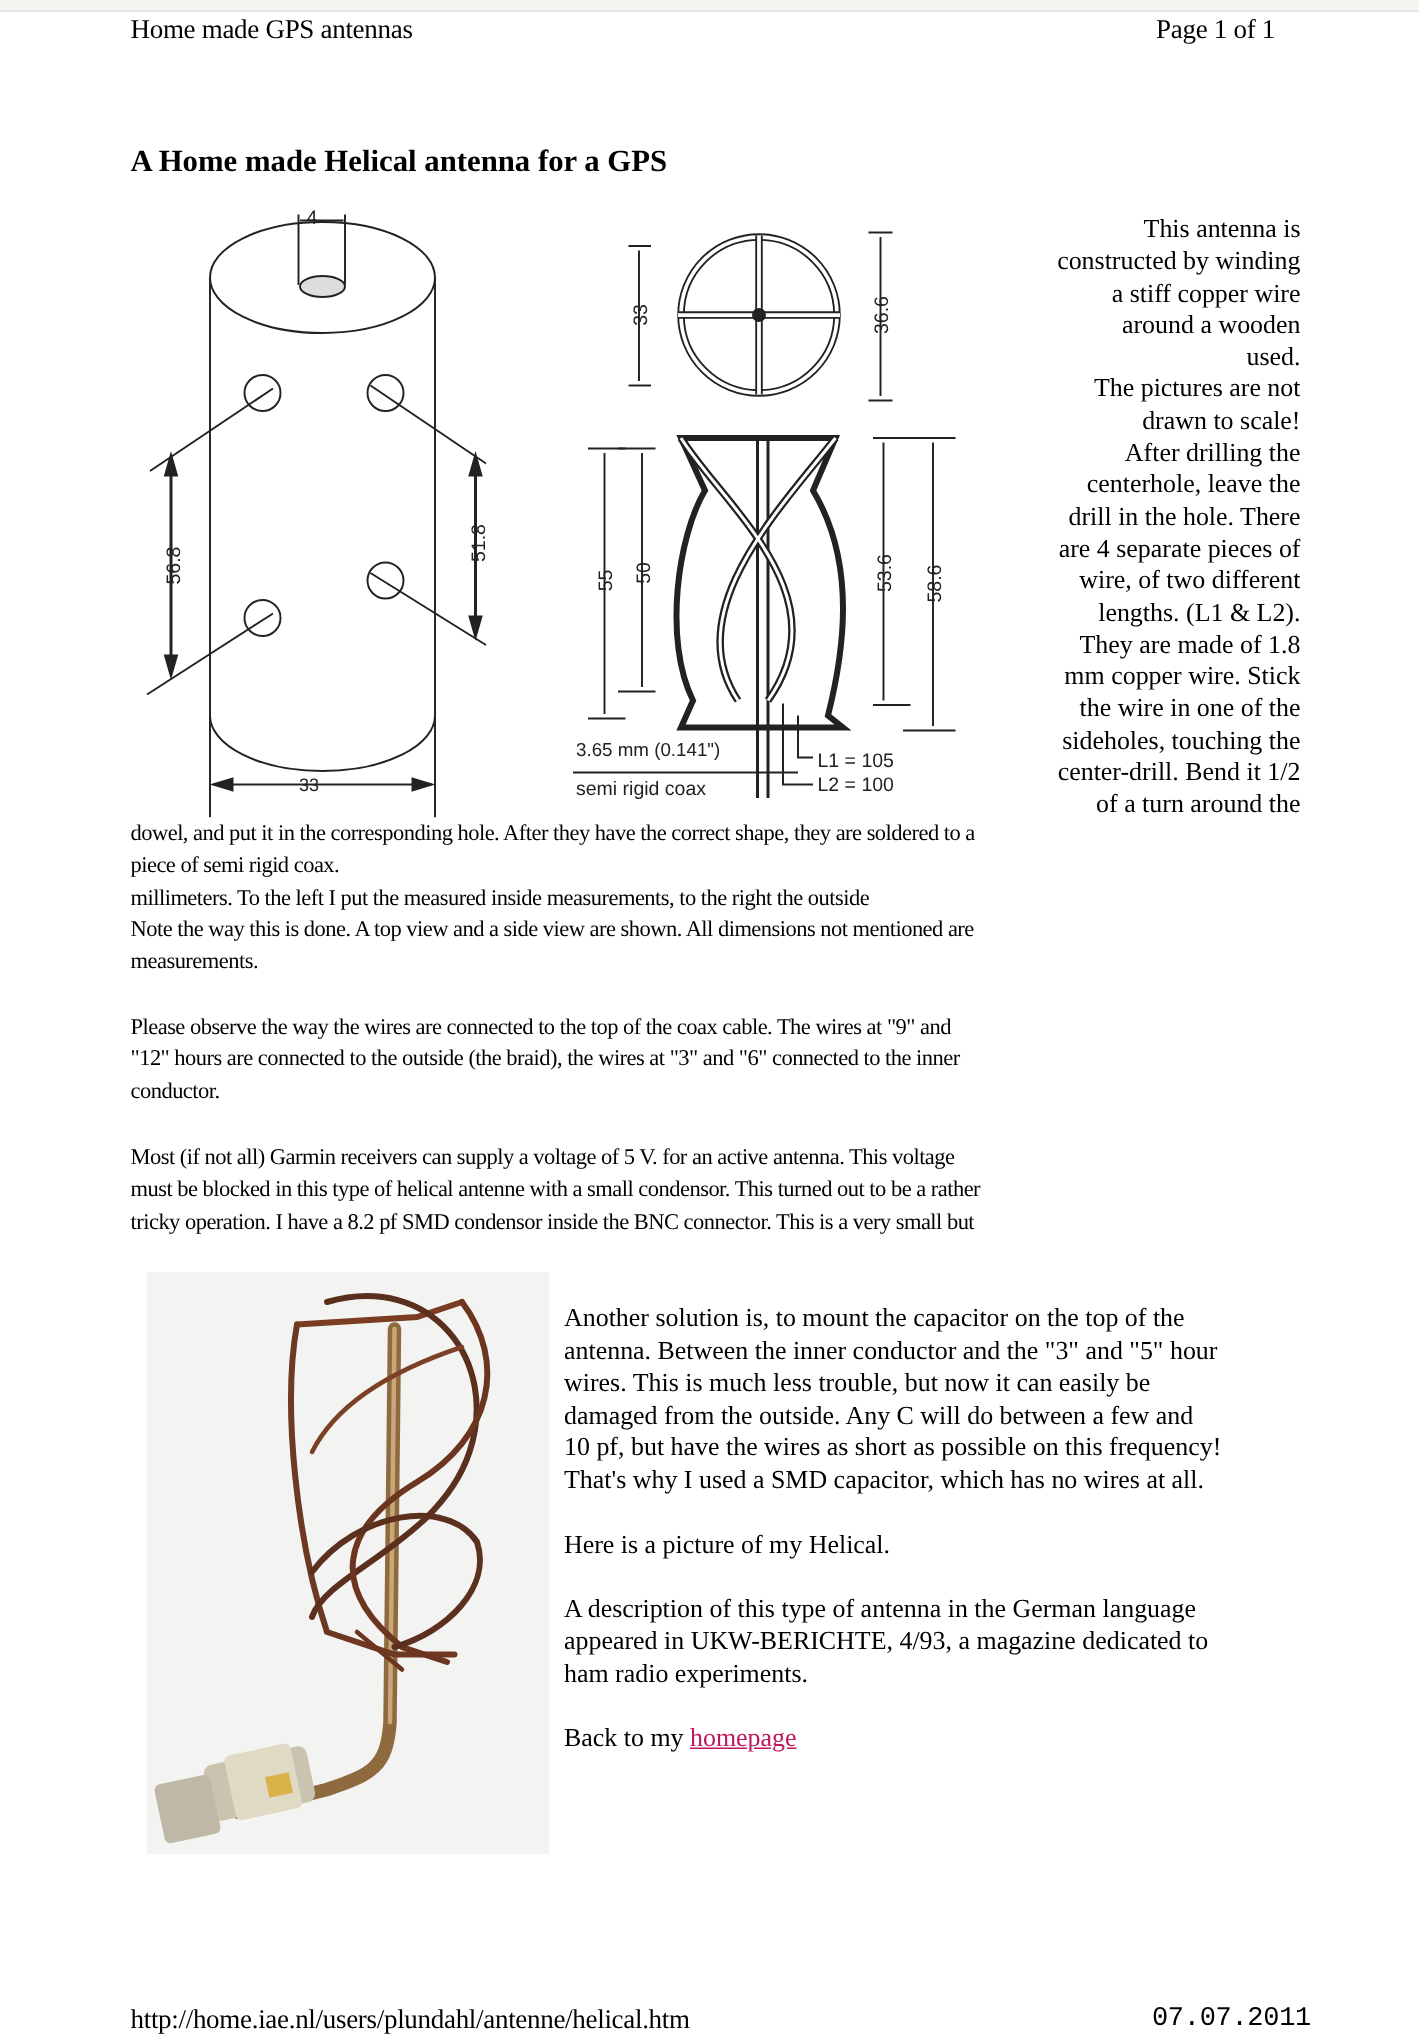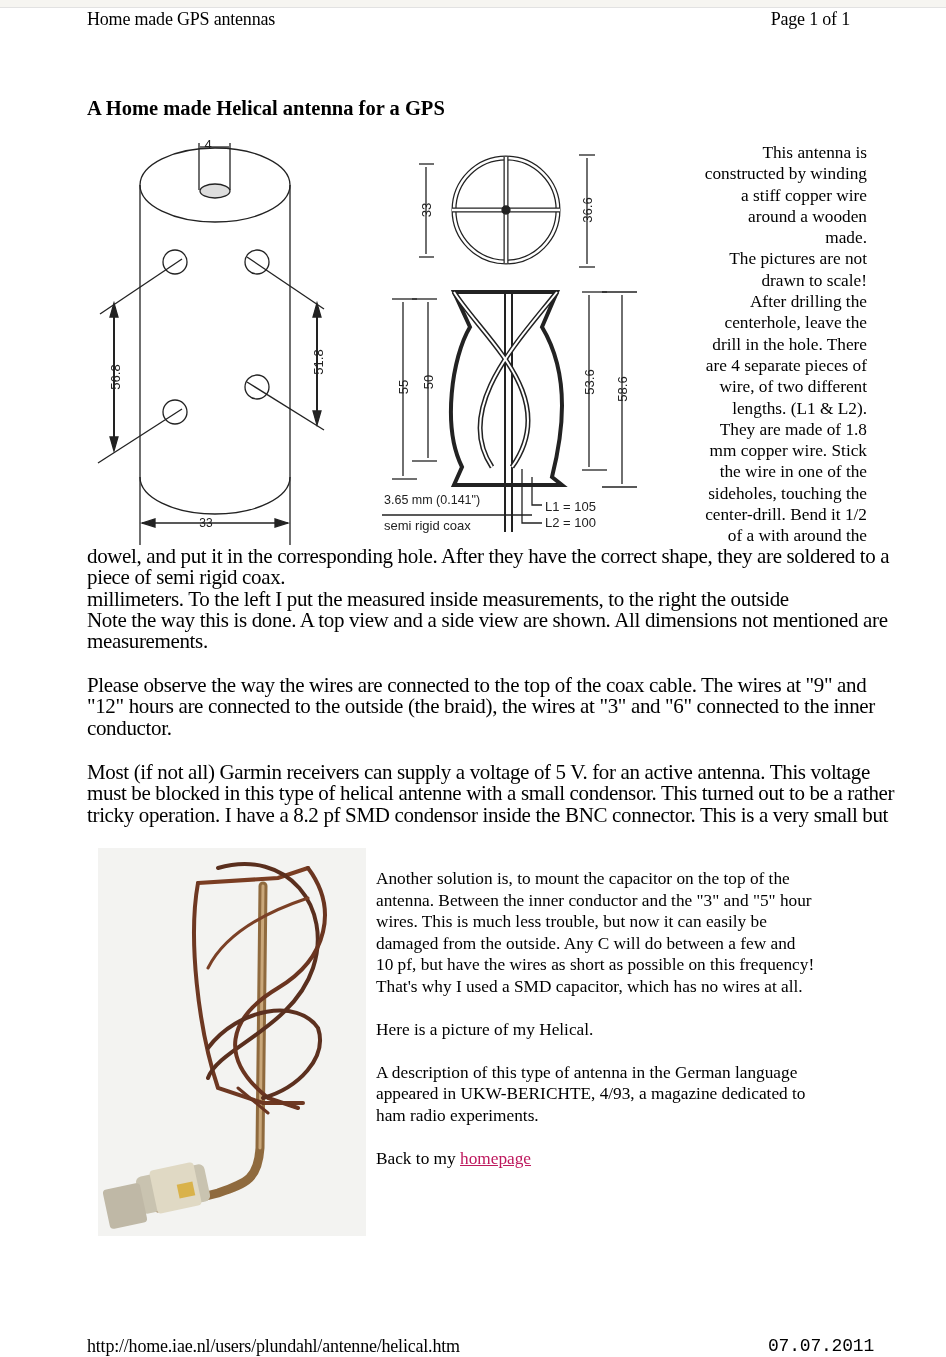--- a/index.html
+++ b/index.html
@@ -9,21 +9,21 @@
     color: #000;
   }
   .topbar { position: absolute; left: 0; top: 0; width: 946px; height: 7px; background: #f6f5f1; border-bottom: 1px solid #e2e2e2; }
   .hdr { position: absolute; top: 8px; font-size: 18px; line-height: 22px; letter-spacing: -0.2px; }
   .hdr-left { left: 87px; }
   .hdr-right { right: 96px; }
   .title { position: absolute; left: 87px; top: 96px; font-size: 20.5px; font-weight: bold; line-height: 24px; margin: 0; }
   .diagram { position: absolute; left: 92px; top: 137px; width: 575px; height: 408px; }
   .side-text { position: absolute; left: 677px; top: 142px; width: 190px; font-size: 17.3px; line-height: 21.3px; text-align: right; }
   .side-text div { white-space: nowrap; }
-  .para { position: absolute; left: 87px; width: 780px; font-size: 21px; line-height: 21.3px; letter-spacing: -0.35px; }
+  .para { position: absolute; left: 87px; width: 780px; font-size: 15px; line-height: 21.3px; letter-spacing: -0.35px; }
   .para div { white-space: nowrap; }
   .photo { position: absolute; left: 98px; top: 848px; width: 268px; height: 388px; background: #f4f4f2; }
   .right-col { position: absolute; left: 376px; top: 868px; width: 490px; font-size: 17.3px; line-height: 21.5px; }
   .right-col div { white-space: nowrap; }
   .gap { height: 21.5px; }
   a.link { color: #be185d; text-decoration: underline; margin-top: 26px; }
   .ftr { position: absolute; top: 1335px; font-size: 18px; line-height: 22px; letter-spacing: -0.2px; }
   .ftr-left { left: 87px; }
   .ftr-right { right: 72px; font-family: Liberation Mono, monospace; }
   svg text { font-family: "Liberation Sans", "DejaVu Sans", sans-serif; }
@@ -126,35 +126,35 @@
     <text x="453" y="374" font-size="13">L1 = 105</text>
     <text x="453" y="390" font-size="13">L2 = 100</text>
   </g>
 </svg>
 
 <div class="side-text">
   <div>This antenna is</div>
   <div>constructed by winding</div>
   <div>a stiff copper wire</div>
   <div>around a wooden</div>
-  <div>made.</div>
+  <div>used.</div>
   <div>The pictures are not</div>
   <div>drawn to scale!</div>
   <div>After drilling the</div>
   <div>centerhole, leave the</div>
   <div>drill in the hole. There</div>
   <div>are 4 separate pieces of</div>
   <div>wire, of two different</div>
   <div>lengths. (L1 &amp; L2).</div>
   <div>They are made of 1.8</div>
   <div>mm copper wire. Stick</div>
   <div>the wire in one of the</div>
   <div>sideholes, touching the</div>
   <div>center-drill. Bend it 1/2</div>
-  <div>of a with around the</div>
+  <div>of a turn around the</div>
 </div>
 
 <div class="para" style="top:546px">
   <div>dowel, and put it in the corresponding hole. After they have the correct shape, they are soldered to a</div>
   <div>piece of semi rigid coax.</div>
   <div>millimeters. To the left I put the measured inside measurements, to the right the outside</div>
   <div>Note the way this is done. A top view and a side view are shown. All dimensions not mentioned are</div>
   <div>measurements.</div>
 </div>
 

